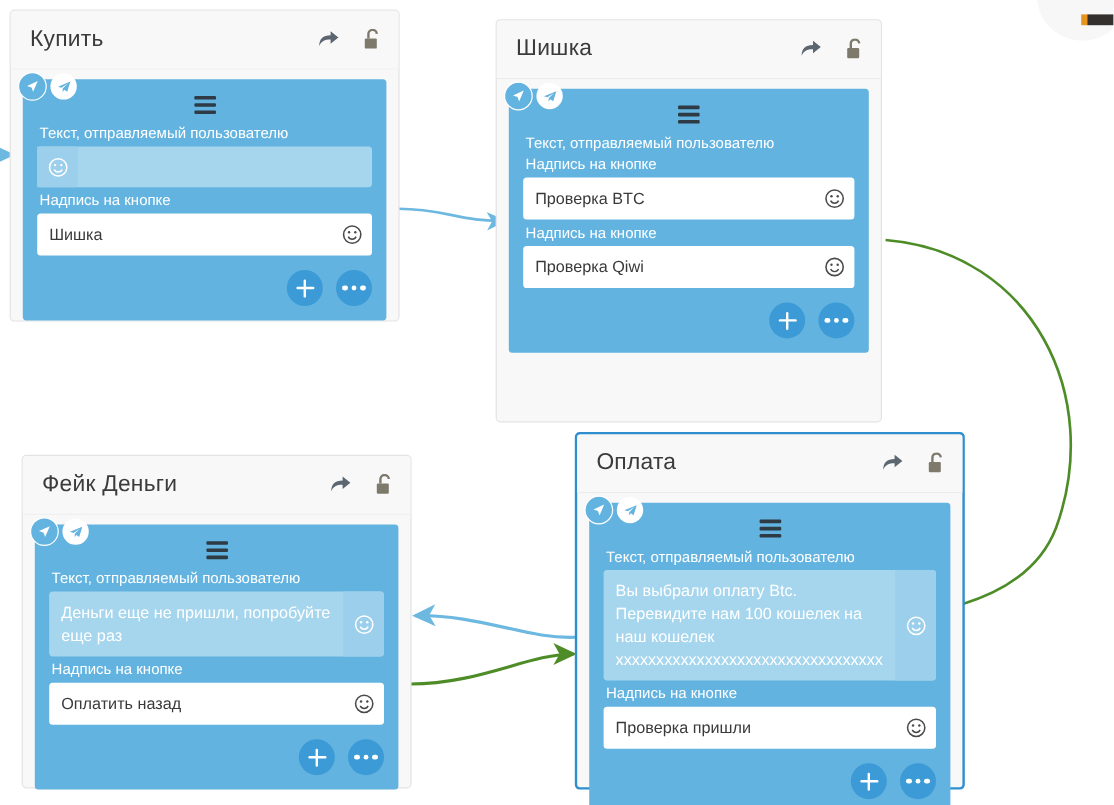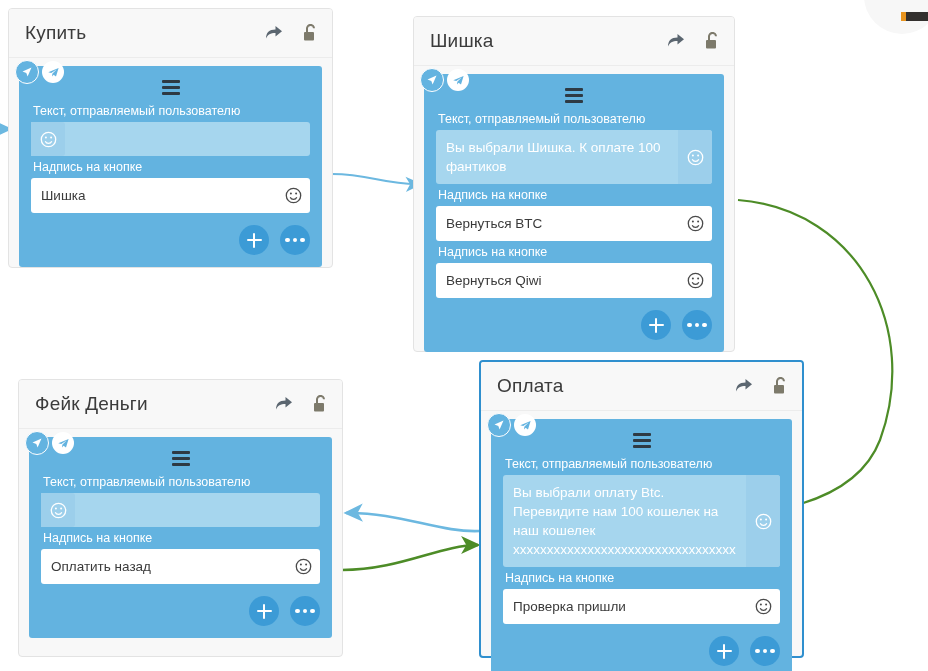--- a/index.html
+++ b/index.html
@@ -256,48 +256,37 @@
         </span>
       </div>
 
       <div class="burger">
           <i></i>
           <i></i>
           <i></i>
         </div>
 
       <div class="field-label">Текст, отправляемый пользователю</div>
-      <div class="field msg">
-        <div class="field-text">Вы выбрали Шишка. К оплате 100 фантиков</div>
-        <div class="smiley">
-          <svg width="17" height="17" viewBox="0 0 17 17">
-              <circle cx="8.5" cy="8.5" r="7.2" fill="none" stroke="#ffffff" stroke-width="1.3"></circle>
-              <circle cx="5.9" cy="6.6" r="1" fill="#fff"></circle>
-              <circle cx="11.1" cy="6.6" r="1" fill="#fff"></circle>
-              <path d="M5.2,10.2 A3.6,3.6 0 0 0 11.8,10.2" stroke="#fff" stroke-width="1.2" fill="none"></path>
-            </svg>
-        </div>
-      </div>
 
       <div class="field-label">Надпись на кнопке</div>
       <div class="field btn">
-        <div class="field-text">Вернуться BTC</div>
+        <div class="field-text">Проверка BTC</div>
         <div class="smiley">
           <svg width="17" height="17" viewBox="0 0 17 17">
               <circle cx="8.5" cy="8.5" r="7.2" fill="none" stroke="#4a4a4a" stroke-width="1.3"></circle>
               <circle cx="5.9" cy="6.6" r="1" fill="#4a4a4a"></circle>
               <circle cx="11.1" cy="6.6" r="1" fill="#4a4a4a"></circle>
               <path d="M5.2,10.2 A3.6,3.6 0 0 0 11.8,10.2" stroke="#4a4a4a" stroke-width="1.2" fill="none"></path>
             </svg>
         </div>
       </div>
 
       <div class="field-label">Надпись на кнопке</div>
       <div class="field btn">
-        <div class="field-text">Вернуться Qiwi</div>
+        <div class="field-text">Проверка Qiwi</div>
         <div class="smiley">
           <svg width="17" height="17" viewBox="0 0 17 17">
               <circle cx="8.5" cy="8.5" r="7.2" fill="none" stroke="#4a4a4a" stroke-width="1.3"></circle>
               <circle cx="5.9" cy="6.6" r="1" fill="#4a4a4a"></circle>
               <circle cx="11.1" cy="6.6" r="1" fill="#4a4a4a"></circle>
               <path d="M5.2,10.2 A3.6,3.6 0 0 0 11.8,10.2" stroke="#4a4a4a" stroke-width="1.2" fill="none"></path>
             </svg>
         </div>
       </div>
 
@@ -350,20 +339,21 @@
       </div>
 
       <div class="burger">
           <i></i>
           <i></i>
           <i></i>
         </div>
 
       <div class="field-label">Текст, отправляемый пользователю</div>
       <div class="field msg">
+        <div class="field-text">Деньги еще не пришли, попробуйте еще раз</div>
         <div class="smiley">
           <svg width="17" height="17" viewBox="0 0 17 17">
               <circle cx="8.5" cy="8.5" r="7.2" fill="none" stroke="#ffffff" stroke-width="1.3"></circle>
               <circle cx="5.9" cy="6.6" r="1" fill="#fff"></circle>
               <circle cx="11.1" cy="6.6" r="1" fill="#fff"></circle>
               <path d="M5.2,10.2 A3.6,3.6 0 0 0 11.8,10.2" stroke="#fff" stroke-width="1.2" fill="none"></path>
             </svg>
         </div>
       </div>
 

